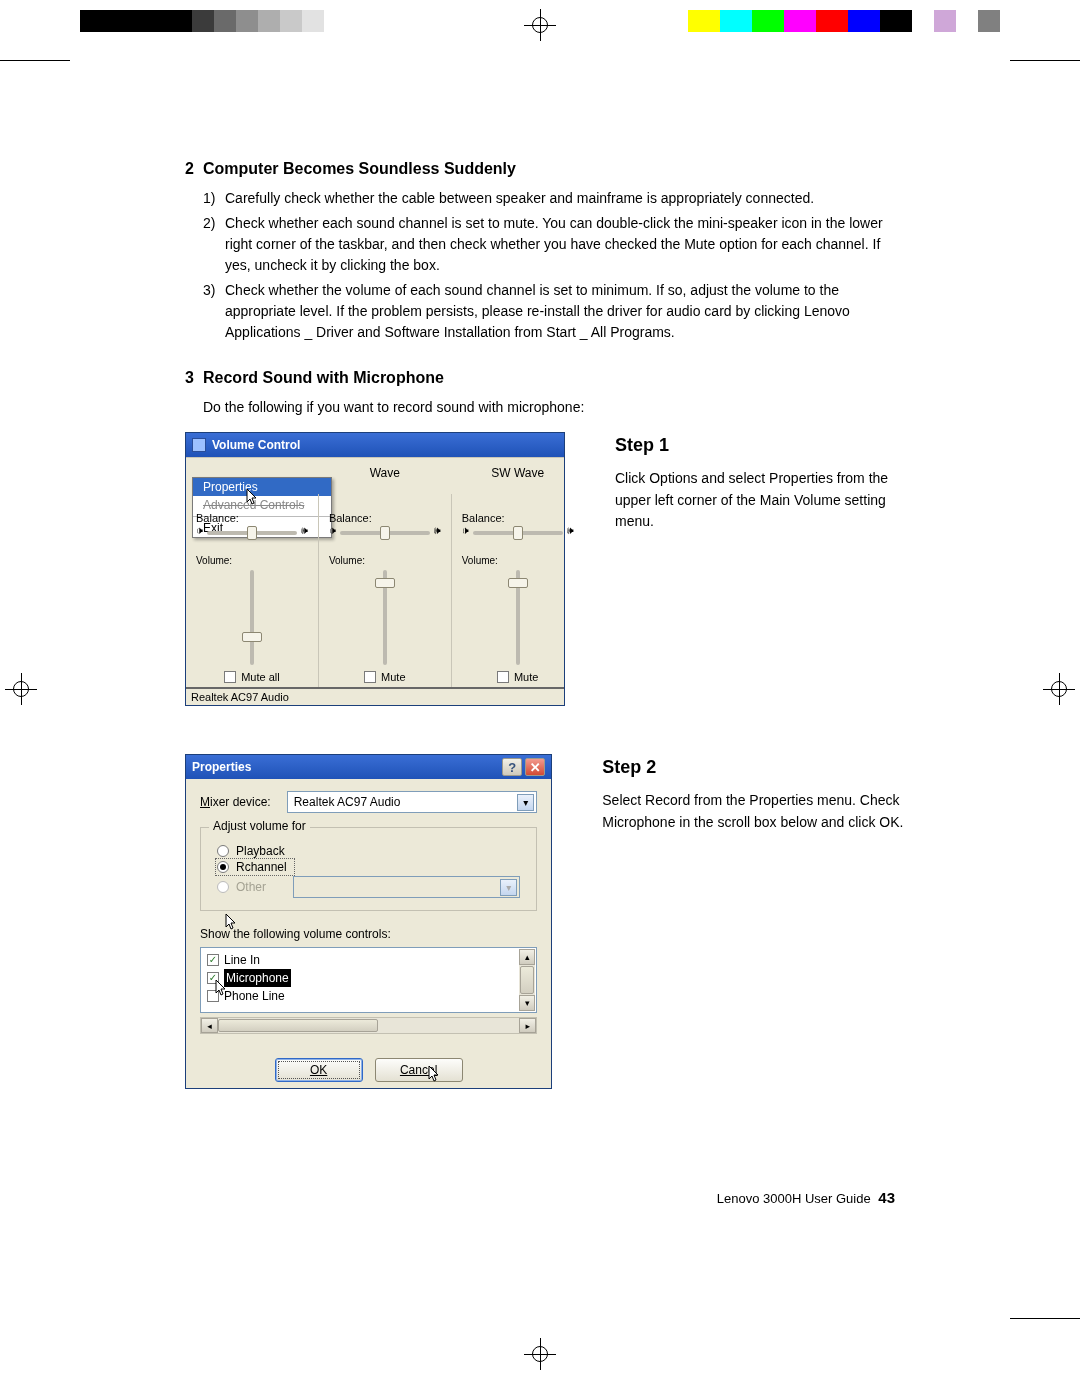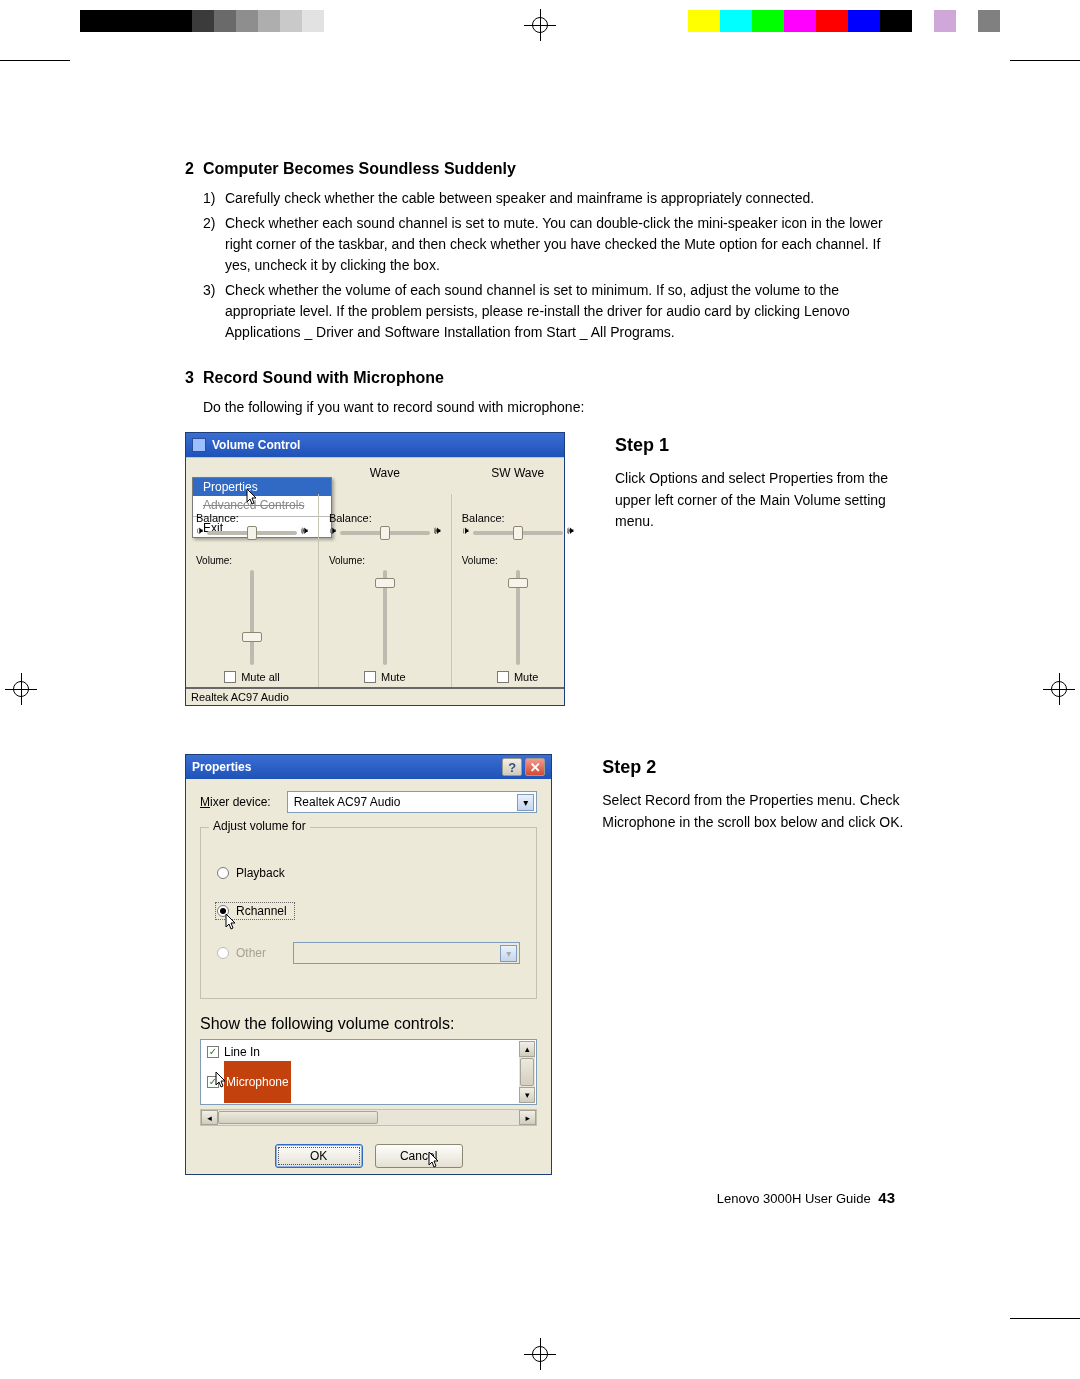--- a/index.html
+++ b/index.html
@@ -152,41 +152,41 @@
   .combo {
     flex: 1; height: 22px;
     border: 1px solid #7f9db9;
     background: #fff;
     display: flex; align-items: center; justify-content: space-between;
     padding: 0 2px 0 6px;
   }
   .combo .caret { width: 17px; height: 17px; background: linear-gradient(#eaf1fb,#c4d6ef); border: 1px solid #7f9db9; display: flex; align-items: center; justify-content: center; font-size: 10px; }
   .groupbox { border: 1px solid #c3c0b2; margin-top: 14px; padding: 14px 10px 10px; position: relative; }
   .groupbox .legend { position: absolute; top: -9px; left: 8px; background: #ece9d8; padding: 0 4px; font-size: 12px; }
-  .radio-row { display: flex; align-items: center; gap: 7px; font-size: 12px; margin: 24px 6px; }
+  .radio-row { display: flex; align-items: center; gap: 7px; font-size: 12px; margin: 2px 6px; }
   .radio { width: 12px; height: 12px; border: 1px solid #7a7a7a; border-radius: 50%; background: #fff; position: relative; }
   .radio.sel::after { content:""; position:absolute; inset:2px; background:#000; border-radius:50%; }
   .radio.dis { border-color: #bbb; }
   .subtle { color: #a4a293; }
-  .volctl-lbl { font-size: 16px; margin: 16px 0 6px; }
+  .volctl-lbl { font-size: 12px; margin: 16px 0 6px; }
   .listbox {
     background: #fff; border: 1px solid #7f9db9; height: 66px; position: relative;
     padding: 3px 20px 3px 6px; overflow: hidden;
   }
   .li-row { display: flex; align-items: center; gap: 5px; font-size: 12px; line-height: 18px; }
   .li-row .cbv { width: 12px; height: 12px; border: 1px solid #7a7a7a; background:#fff; display:flex; align-items:center; justify-content:center; font-size:10px; color:#2a7a2a; }
-  .li-row.sel span.t { background:#c2410c; color:#fff; padding:12px 2px; }
+  .li-row.sel span.t { background:#000000; color:#fff; padding:0 2px; }
   .scrollbar { position:absolute; right:1px; top:1px; bottom:1px; width:16px; background:#e8e5d8; display:flex; flex-direction:column; }
   .sb-btn { height:16px; background:linear-gradient(#f2f0e6,#d0ccbf); border:1px solid #a7a397; display:flex; align-items:center; justify-content:center; font-size:9px; }
   .sb-thumb { flex:1; margin:1px; background: linear-gradient(#eceada,#d3cfc1); border:1px solid #a7a397; border-radius: 2px; }
   .hscroll { background:#e8e5d8; height:17px; border:1px solid #c3c0b2; display:flex; align-items:center; margin-top:4px; }
   .hscroll .sb-btn { width:17px; height:15px; }
   .hscroll .track { flex:1; position:relative; height:15px; }
   .hscroll .thumb { position:absolute; left:0; width:160px; top:1px; bottom:1px; background:linear-gradient(#eceada,#d3cfc1); border:1px solid #a7a397; border-radius:2px; }
-  .dlg-btns { display:flex; justify-content:center; gap:12px; margin-top:18px; }
+  .dlg-btns { display:flex; justify-content:center; gap:12px; margin-top:24px;text-decoration:underline; }
   .btn { width:88px; height:24px; border:1px solid #8c8772; background:linear-gradient(#fdfdfb,#e4e1d3); font-size:12px; border-radius:3px; display:flex; align-items:center; justify-content:center; }
   .btn.focus { outline: 1px dotted #555; outline-offset:-4px; border:1px solid #3169c6; box-shadow: inset 0 0 0 1px #8db1e8; }
 </style>
 </head>
 <body>
 
 <div class="reg-top">
   <div class="reg-chip-row" id="sw-left" style="margin-left: 80px;">
       <div class="chip lg" style="background: rgb(0, 0, 0);"></div>
       <div class="chip lg" style="background: rgb(0, 0, 0);"></div>

